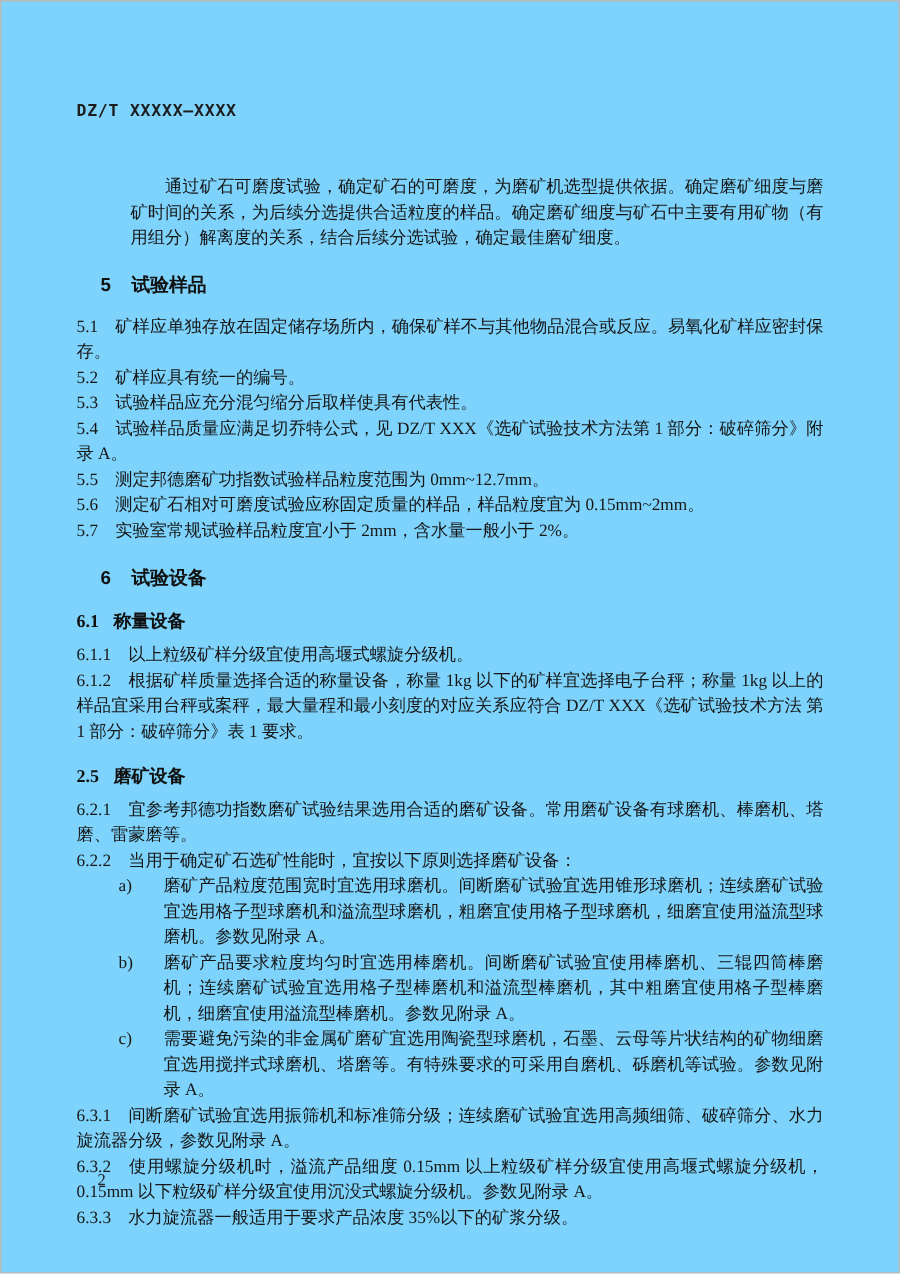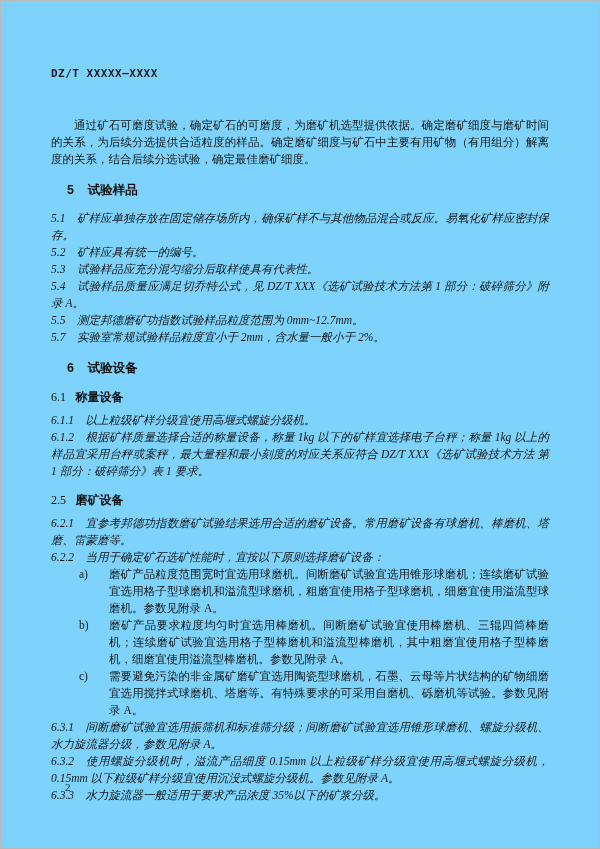--- a/index.html
+++ b/index.html
@@ -29,22 +29,23 @@
     color: #1c1c1c;
   }
   .body-text {
     font-size: 11.5px;
     line-height: 17px;
     text-align: justify;
   }
   .intro {
     margin-top: 37px;
     text-indent: 2em;
+    margin-left: 36px;
   }
-  .clause { text-align: justify; font-style: italic; }
+  .clause { text-align: justify; }
   .cnum {
     margin-right: 1.0em;
     white-space: nowrap;
   }
   h2.h1, h3.h2 {
     font-family: "Liberation Sans", "DejaVu Sans", sans-serif;
     color: #111;
     line-height: 17px;
   }
   h2.h1 {
@@ -53,21 +54,21 @@
     margin: 14px 0 11px 16px;
   }
   h2.h1 .hnum { margin-right: 1.1em; font-weight: bold; }
   h3.h2 {
     font-size: 12px;
     font-weight: bold;
     margin: 12px 0 6px 0;
   }
   h3.h2 .hnum {
     font-family: "Liberation Serif", "DejaVu Serif", serif;
-    font-weight: normal;
+    font-weight: bold;
     margin-right: 0.8em;
   }
   .li {
     display: flex;
     padding-left: 28px;
     text-align: justify;
   }
   .li-label {
     width: 30px;
     flex: 0 0 30px;
@@ -92,20 +93,21 @@
 
     <p class="body-text intro">通过矿石可磨度试验，确定矿石的可磨度，为磨矿机选型提供依据。确定磨矿细度与磨矿时间的关系，为后续分选提供合适粒度的样品。确定磨矿细度与矿石中主要有用矿物（有用组分）解离度的关系，结合后续分选试验，确定最佳磨矿细度。</p>
 
     <h2 class="h1"><span class="hnum">5</span><span>试验样品</span></h2>
 
     <p class="body-text clause"><span class="cnum">5.1</span><span>矿样应单独存放在固定储存场所内，确保矿样不与其他物品混合或反应。易氧化矿样应密封保存。</span></p>
     <p class="body-text clause"><span class="cnum">5.2</span><span>矿样应具有统一的编号。</span></p>
     <p class="body-text clause"><span class="cnum">5.3</span><span>试验样品应充分混匀缩分后取样使具有代表性。</span></p>
     <p class="body-text clause"><span class="cnum">5.4</span><span>试验样品质量应满足切乔特公式，见 DZ/T XXX《选矿试验技术方法第 1 部分：破碎筛分》附录 A。</span></p>
     <p class="body-text clause"><span class="cnum">5.5</span><span>测定邦德磨矿功指数试验样品粒度范围为 0mm~12.7mm。</span></p>
+    <p class="body-text clause"><span class="cnum">5.6</span><span>测定矿石相对可磨度试验应称固定质量的样品，样品粒度宜为 0.15mm~2mm。</span></p>
     <p class="body-text clause"><span class="cnum">5.7</span><span>实验室常规试验样品粒度宜小于 2mm，含水量一般小于 2%。</span></p>
 
     <h2 class="h1"><span class="hnum">6</span><span>试验设备</span></h2>
 
     <h3 class="h2"><span class="hnum">6.1</span><span>称量设备</span></h3>
     <p class="body-text clause"><span class="cnum">6.1.1</span><span>以上粒级矿样分级宜使用高堰式螺旋分级机。</span></p>
     <p class="body-text clause"><span class="cnum">6.1.2</span><span>根据矿样质量选择合适的称量设备，称量 1kg 以下的矿样宜选择电子台秤；称量 1kg 以上的样品宜采用台秤或案秤，最大量程和最小刻度的对应关系应符合 DZ/T XXX《选矿试验技术方法 第 1 部分：破碎筛分》表 1 要求。</span></p>
 
     <h3 class="h2"><span class="hnum">2.5</span><span>磨矿设备</span></h3>
     <p class="body-text clause"><span class="cnum">6.2.1</span><span>宜参考邦德功指数磨矿试验结果选用合适的磨矿设备。常用磨矿设备有球磨机、棒磨机、塔磨、雷蒙磨等。</span></p>
@@ -117,20 +119,20 @@
       </div>
     <div class="body-text li">
         <span class="li-label">b)</span>
         <div class="li-text">磨矿产品要求粒度均匀时宜选用棒磨机。间断磨矿试验宜使用棒磨机、三辊四筒棒磨机；连续磨矿试验宜选用格子型棒磨机和溢流型棒磨机，其中粗磨宜使用格子型棒磨机，细磨宜使用溢流型棒磨机。参数见附录 A。</div>
       </div>
     <div class="body-text li">
         <span class="li-label">c)</span>
         <div class="li-text">需要避免污染的非金属矿磨矿宜选用陶瓷型球磨机，石墨、云母等片状结构的矿物细磨宜选用搅拌式球磨机、塔磨等。有特殊要求的可采用自磨机、砾磨机等试验。参数见附录 A。</div>
       </div>
 
-    <p class="body-text clause"><span class="cnum">6.3.1</span><span>间断磨矿试验宜选用振筛机和标准筛分级；间断磨矿试验宜选用锥形球磨机、螺旋分级机、水力旋流器分级，参数见附录 A。</span></p>
+    <p class="body-text clause"><span class="cnum">6.3.1</span><span>间断磨矿试验宜选用振筛机和标准筛分级；连续磨矿试验宜选用高频细筛、破碎筛分、水力旋流器分级，参数见附录 A。</span></p>
     <p class="body-text clause"><span class="cnum">6.3.2</span><span>使用螺旋分级机时，溢流产品细度 0.15mm 以上粒级矿样分级宜使用高堰式螺旋分级机，0.15mm 以下粒级矿样分级宜使用沉没式螺旋分级机。参数见附录 A。</span></p>
     <p class="body-text clause"><span class="cnum">6.3.3</span><span>水力旋流器一般适用于要求产品浓度 35%以下的矿浆分级。</span></p>
 
   </div>
 
   <div class="page-number">2</div>
 </div>
 
 </body></html>

